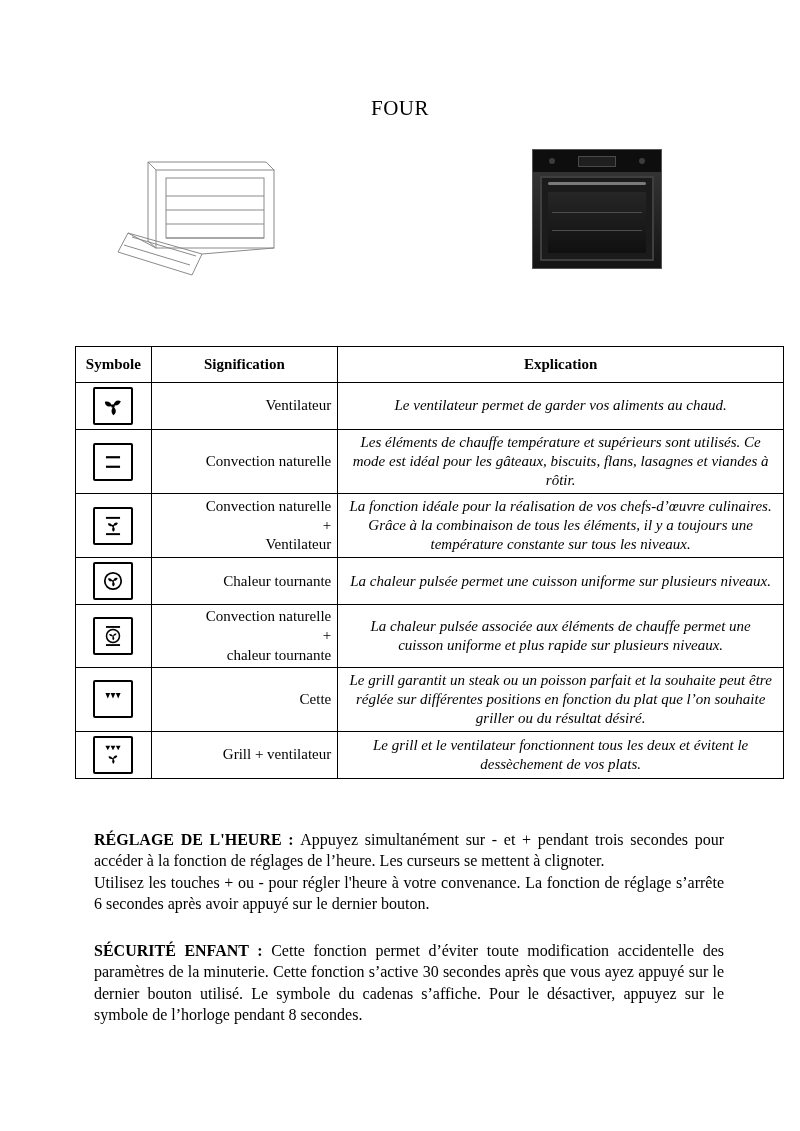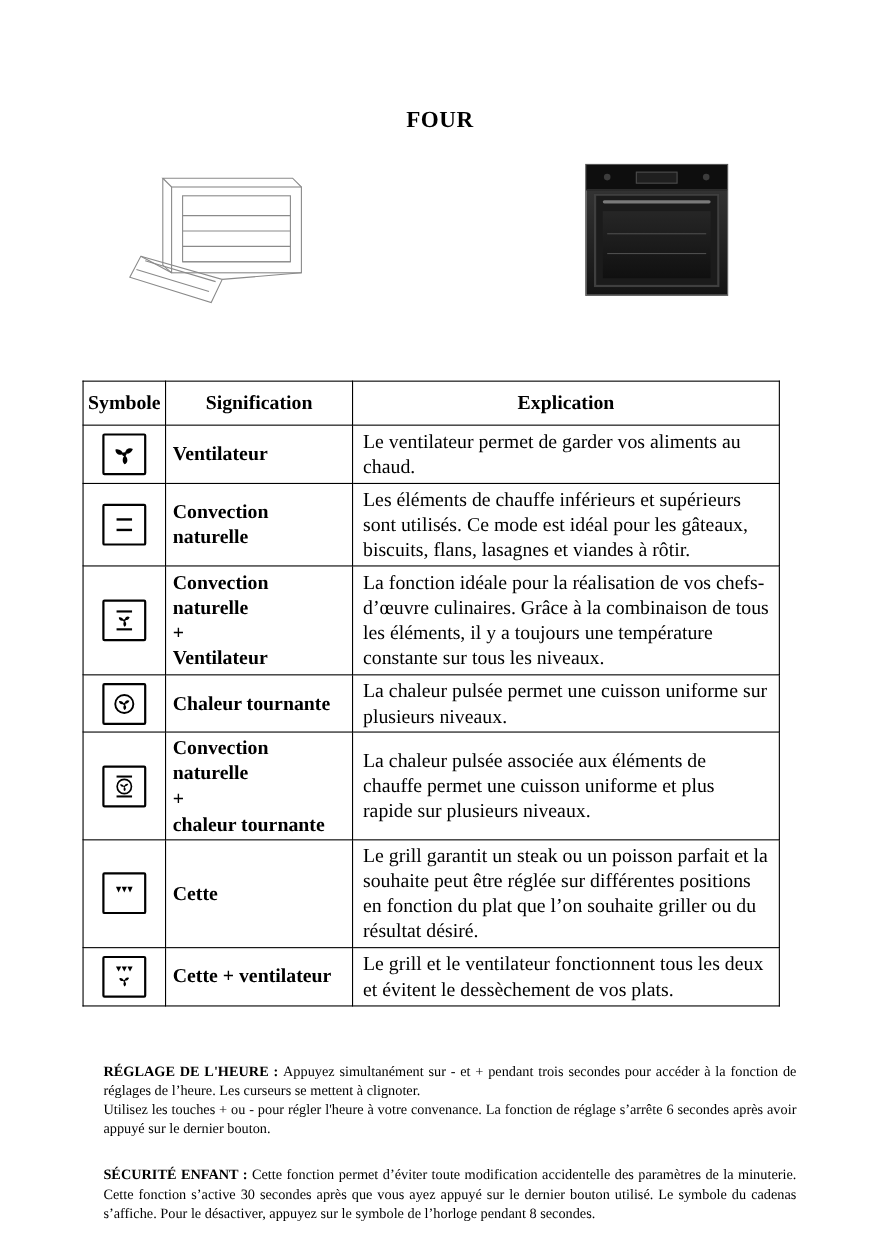--- a/index.html
+++ b/index.html
@@ -8,21 +8,21 @@
     width:800px;height:1131px;
     background:#ffffff;
     margin:0 auto;
     font-family:"Liberation Serif", serif;
     color:#000;
     overflow:hidden;
   }
   .doc-title{
     text-align:center;
     font-size:21px;
-    font-weight:bold;
+    font-weight:normal;
     letter-spacing:.5px;
     padding-top:96px;
   }
   
   .figures{position:relative;height:130px;margin-top:28px;}
   .oven-drawing{position:absolute;left:116px;top:8px;}
   .oven-photo{
     position:absolute;left:532px;top:0;
     width:130px;height:120px;
     background:linear-gradient(180deg,#3a3a3a,#141414);
@@ -36,38 +36,38 @@
   .oven-photo .door{position:absolute;top:26px;left:7px;right:7px;bottom:7px;background:#1b1b1b;border:2px solid #3f3f3f;}
   .oven-photo .handle{position:absolute;top:4px;left:6px;right:6px;height:3px;background:#7a7a7a;border-radius:2px;}
   .oven-photo .glass{position:absolute;top:14px;left:6px;right:6px;bottom:6px;background:linear-gradient(180deg,#262626,#101010);}
   .oven-photo .rack{position:absolute;left:4px;right:4px;height:1px;background:#4d4d4d;}
   .oven-photo .rack.r1{top:32%;}
   .oven-photo .rack.r2{top:62%;}
   
   table.functions{
     border-collapse:collapse;
     margin:67px 0 0 75px;
-    width:634px;
-    font-size:18px;
+    width:709px;
+    font-size:15px;
   }
   table.functions th,table.functions td{border:1px solid #000;}
   table.functions th{font-weight:bold;text-align:center;padding:9px 4px;}
   td.sym{width:72px;text-align:center;vertical-align:middle;padding:4px 0;}
-  td.sig{width:167px;text-align:left;vertical-align:middle;white-space:pre-line;padding:2px 6px;line-height:1.28;font-weight:bold;}
-  td.exp{width:411px;text-align:left;vertical-align:middle;padding:3px 9px;line-height:1.27;}
+  td.sig{width:167px;text-align:right;vertical-align:middle;white-space:pre-line;padding:2px 6px;line-height:1.28;}
+  td.exp{width:411px;text-align:center;vertical-align:middle;padding:3px 9px;line-height:1.27;font-style:italic;}
   .symbol-box{
     width:36px;height:34px;
     border:2px solid #000;border-radius:2px;
     display:inline-flex;align-items:center;justify-content:center;
     background:#fff;
   }
   .symbol-box svg{display:block;}
   
   .sections{margin:50px 76px 0 94px;width:630px;}
-  .para{text-align:justify;font-size:13px;line-height:1.34;margin:0 0 25px 0;}
+  .para{text-align:justify;font-size:16px;line-height:1.34;margin:0 0 25px 0;}
   .para strong{font-weight:bold;}
   .para .body{white-space:pre-line;}
   .hidden-defs{position:absolute;width:0;height:0;overflow:hidden;}
 </style>
 </head>
 <body>
 
 <svg class="hidden-defs" aria-hidden="true">
   <defs>
     <g id="fan-shape" fill="#000">
@@ -145,21 +145,21 @@
       <tr>
         <td class="sym">
           <span class="symbol-box">
             <svg width="26" height="26" viewBox="0 0 24 24" fill="#000">
               <rect x="5.5" y="6.6" width="13" height="2"></rect>
               <rect x="5.5" y="15.4" width="13" height="2"></rect>
             </svg>
           </span>
         </td>
         <td class="sig">Convection naturelle</td>
-        <td class="exp">Les éléments de chauffe inférieurs et supérieurs sont utilisés. Ce mode est idéal pour les gâteaux, biscuits, flans, lasagnes et viandes à rôtir.</td>
+        <td class="exp">Les éléments de chauffe température et supérieurs sont utilisés. Ce mode est idéal pour les gâteaux, biscuits, flans, lasagnes et viandes à rôtir.</td>
       </tr>
       <tr>
         <td class="sym">
           <span class="symbol-box">
             <svg width="26" height="26" viewBox="0 0 24 24" fill="#000">
               <rect x="5.5" y="3.6" width="13" height="1.8"></rect>
               <rect x="5.5" y="18.6" width="13" height="1.8"></rect>
               <use href="#fan-shape" transform="translate(12 12) scale(0.62) translate(-12 -12)"></use>
             </svg>
           </span>
@@ -210,21 +210,21 @@
       </tr>
       <tr>
         <td class="sym">
           <span class="symbol-box">
             <svg width="26" height="26" viewBox="0 0 24 24">
               <use href="#grill-shape" transform="translate(0 3.4) scale(1 0.85)"></use>
               <use href="#fan-shape" transform="translate(12 15.4) scale(0.55) translate(-12 -12)"></use>
             </svg>
           </span>
         </td>
-        <td class="sig">Cette + ventilateur</td>
+        <td class="sig">Grill + ventilateur</td>
         <td class="exp">Le grill et le ventilateur fonctionnent tous les deux et évitent le dessèchement de vos plats.</td>
       </tr>
     </tbody>
   </table>
 
   <div class="sections">
     <p class="para">
       <strong>RÉGLAGE DE L'HEURE : </strong><span class="body">Appuyez simultanément sur - et + pendant trois secondes pour accéder à la fonction de réglages de l’heure. Les curseurs se mettent à clignoter.
 Utilisez les touches + ou - pour régler l'heure à votre convenance. La fonction de réglage s’arrête 6 secondes après avoir appuyé sur le dernier bouton.</span>
     </p>

